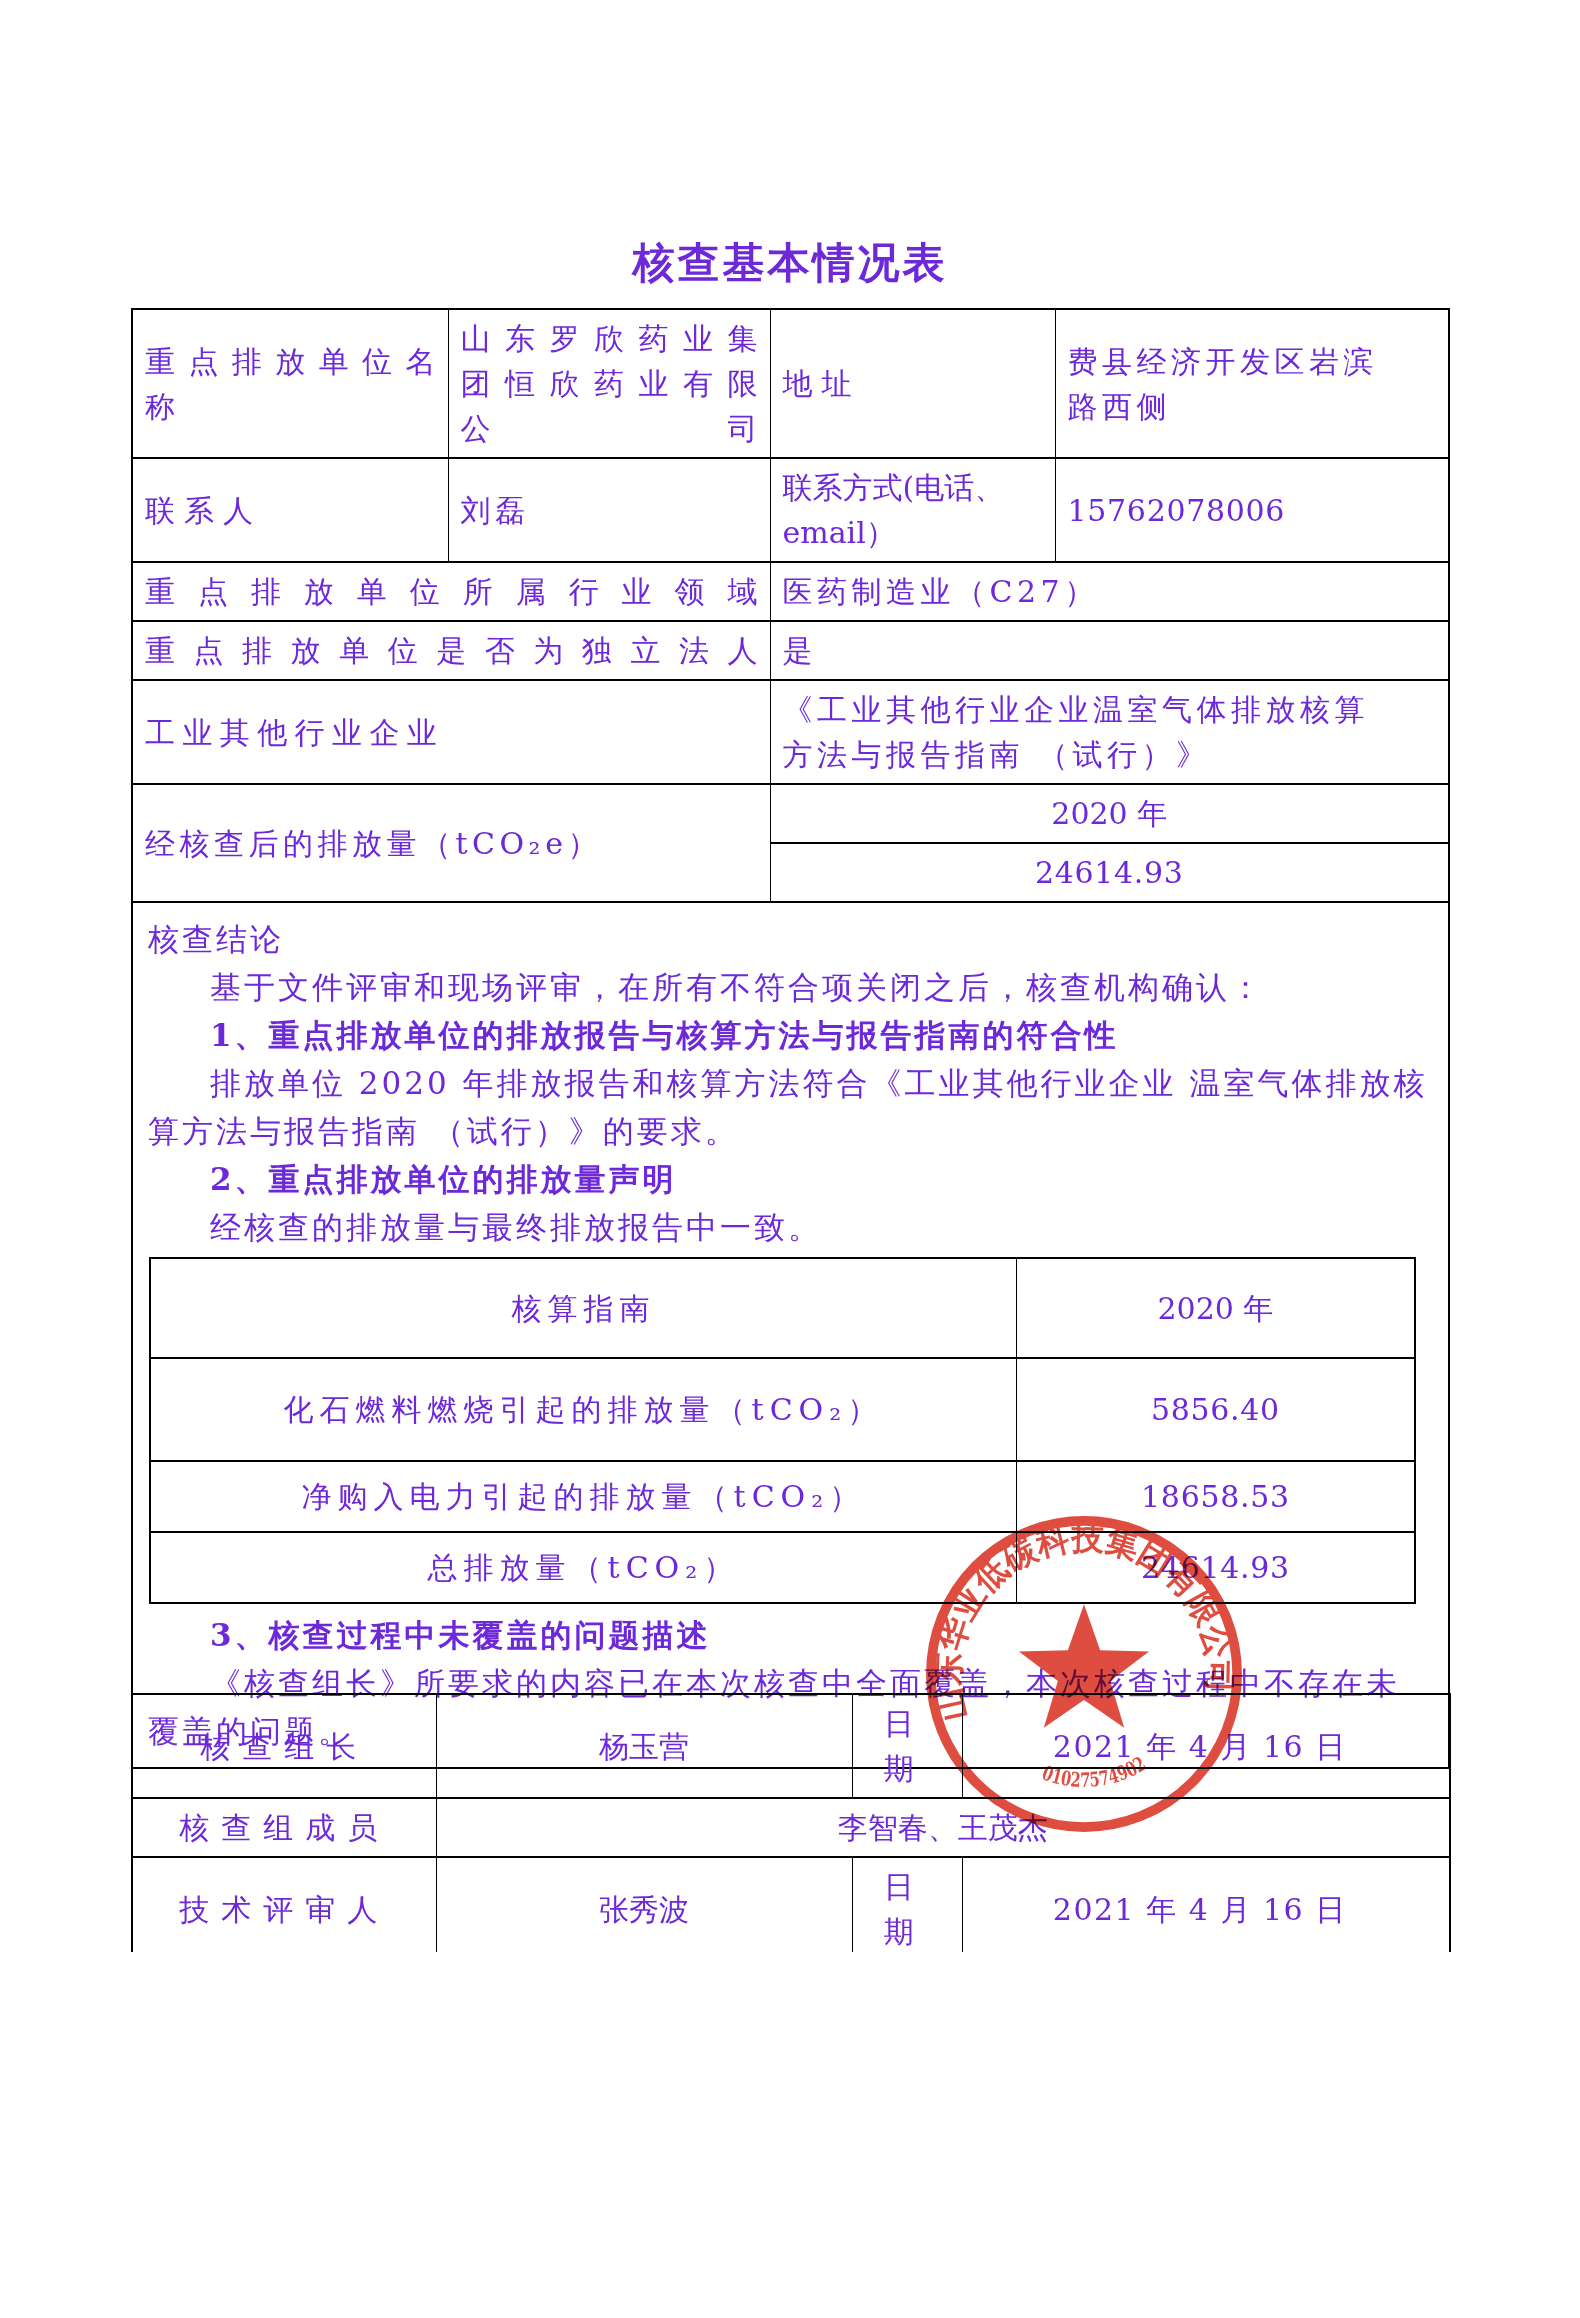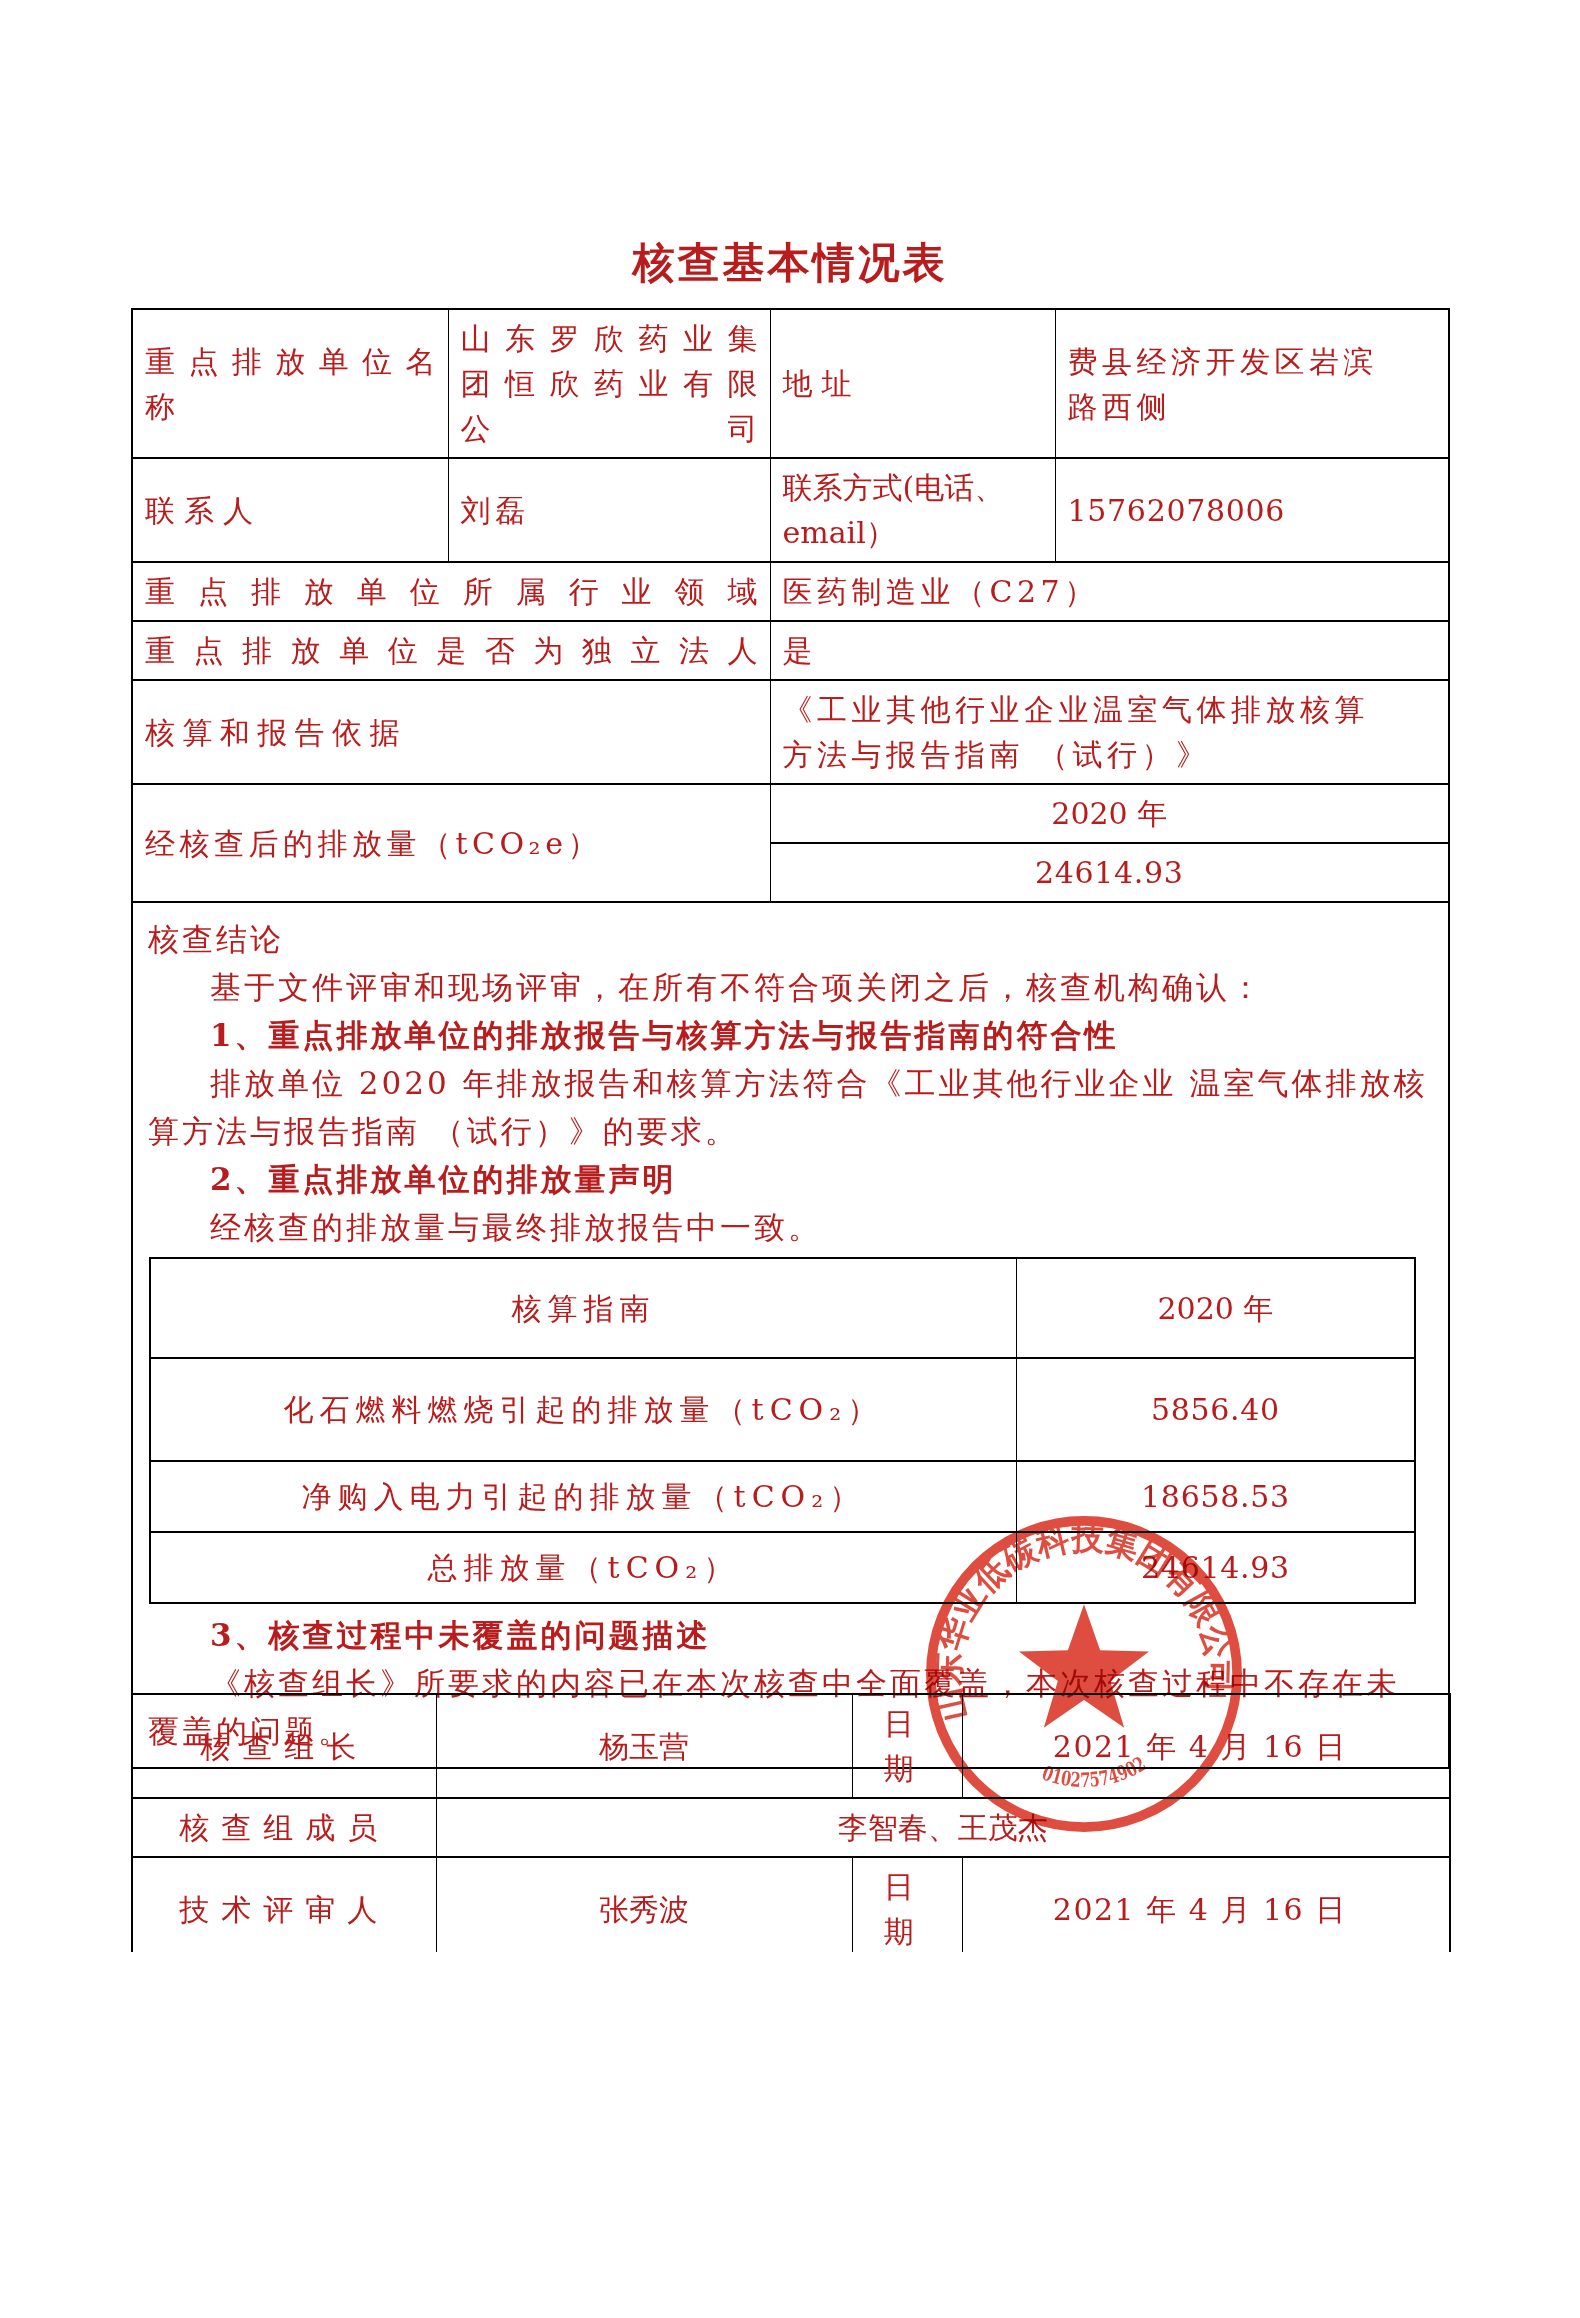--- a/index.html
+++ b/index.html
@@ -1,21 +1,21 @@
 <!DOCTYPE html>
 <html style="font-size:12px"><head>
 <meta charset="utf-8">
 <style>
   html,body{margin:0;padding:0;background:#ffffff;}
   .page{
     position:relative;
     width:1580px;height:1952px;
     background:#ffffff;
     font-family:"DejaVu Serif","Liberation Serif",serif;
-    color:#b91c1c;
+    color:#6d28d9;
     overflow:hidden;
   }
   .doc-title{
     position:absolute;left:0;top:235px;width:100%;
     text-align:center;font-size:42px;font-weight:bold;letter-spacing:3px;
   }
   table{border-collapse:collapse;table-layout:fixed;border-radius:30px;}
   td{
     border-left:1.5px solid #000;border-right:1.5px solid #000;
     border-top:2.2px solid #000;border-bottom:2.2px solid #000;
@@ -85,21 +85,21 @@
     </tr>
     <tr style="height:53px">
       <td colspan="2" class="just">重点排放单位所属行业领域</td>
       <td colspan="2" class="ls6">医药制造业（C27）</td>
     </tr>
     <tr style="height:56px">
       <td colspan="2" class="just">重点排放单位是否为独立法人</td>
       <td colspan="2" class="ls6">是</td>
     </tr>
     <tr style="height:94px">
-      <td colspan="2" class="ls10">核算和报告依据</td>
+      <td colspan="2" class="ls10">工业其他行业企业</td>
       <td colspan="2" class="ml ls6">《工业其他行业企业温室气体排放核算
 方法与报告指南 （试行）》</td>
     </tr>
     <tr style="height:53px">
       <td colspan="2" rowspan="2" class="ls6">经核查后的排放量（tCO₂e）</td>
       <td colspan="2" class="center">2020 年</td>
     </tr>
     <tr style="height:54px">
       <td colspan="2" class="center num">24614.93</td>
     </tr>

